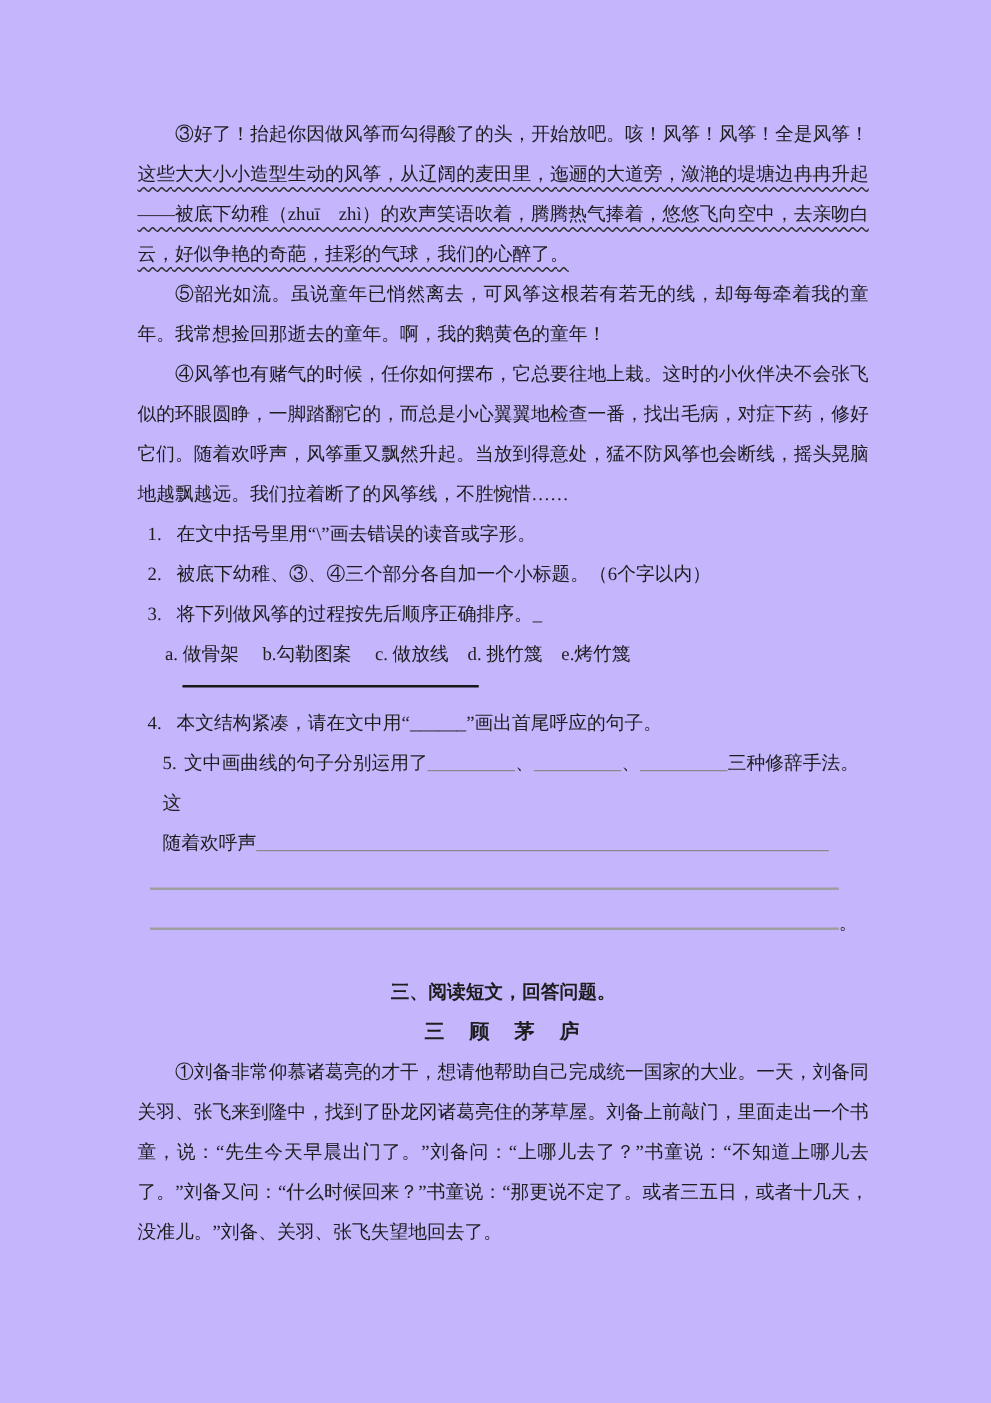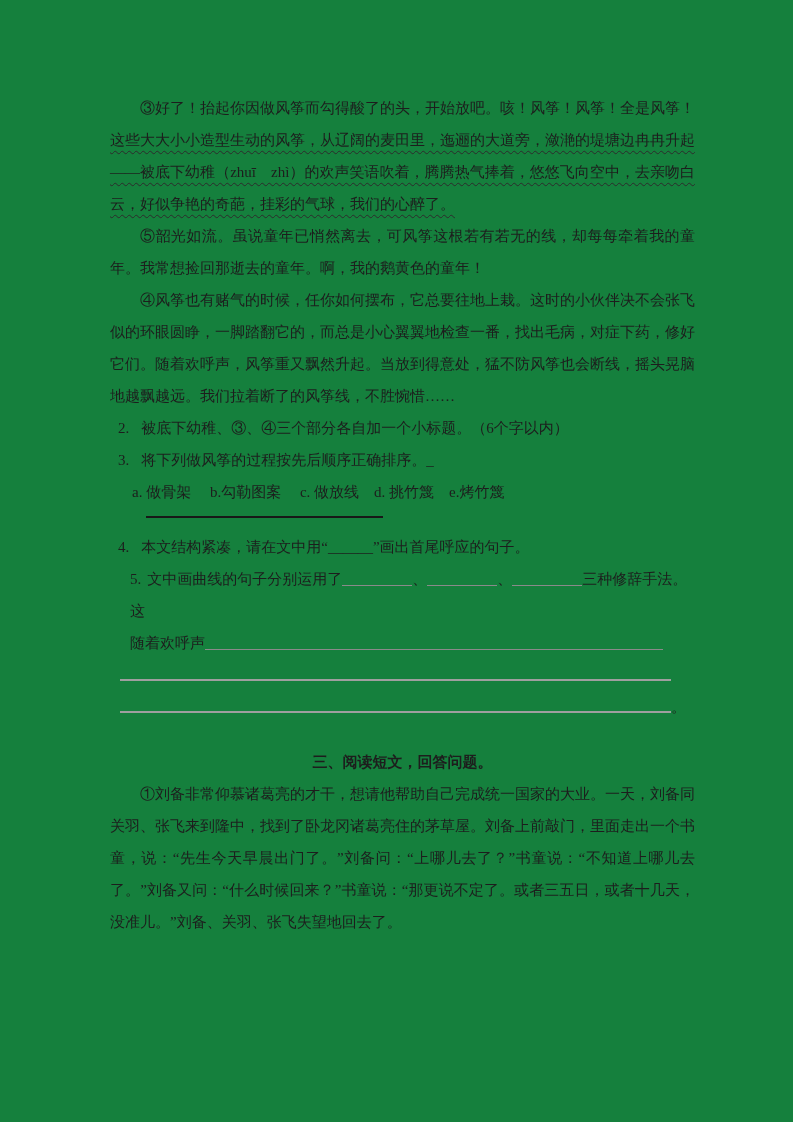--- a/index.html
+++ b/index.html
@@ -1,19 +1,19 @@
 <!DOCTYPE html>
 <html><head>
 <meta charset="utf-8">
 <style>
   html,body{margin:0;padding:0;background:#ffffff;}
   .page{
     position:relative;
     width:793px;height:1122px;
-    background:#15803d;
+    background:#c4b5fd;
     font-family:"Liberation Serif","DejaVu Serif",serif;
     font-size:15px;color:#1d1d1d;
     overflow:hidden;
   }
   .content{position:absolute;left:110px;top:92px;width:585px;}
   .para{margin:0;line-height:32px;text-align:justify;text-indent:2em;}
   .para.big-indent{text-indent:3.5em;}
   .wavy{
     text-decoration:underline;
     text-decoration-style:wavy;
@@ -48,20 +48,21 @@
 
 <div class="page">
   <div class="content">
 
     <p class="para"><span>③好了！抬起你因做风筝而勾得酸了的头，开始放吧。咳！风筝！风筝！全是风筝！</span><span class="wavy">这些大大小小造型生动的风筝，从辽阔的麦田里，迤逦的大道旁，潋滟的堤塘边冉冉升起——被底下幼稚（zhuī　zhì）的欢声笑语吹着，腾腾热气捧着，悠悠飞向空中，去亲吻白云，好似争艳的奇葩，挂彩的气球，我们的心醉了。</span></p>
 
     <p class="para">⑤韶光如流。虽说童年已悄然离去，可风筝这根若有若无的线，却每每牵着我的童年。我常想捡回那逝去的童年。啊，我的鹅黄色的童年！</p>
 
     <p class="para">④风筝也有赌气的时候，任你如何摆布，它总要往地上栽。这时的小伙伴决不会张飞似的环眼圆睁，一脚踏翻它的，而总是小心翼翼地检查一番，找出毛病，对症下药，修好它们。随着欢呼声，风筝重又飘然升起。当放到得意处，猛不防风筝也会断线，摇头晃脑地越飘越远。我们拉着断了的风筝线，不胜惋惜……</p>
 
+    <div class="q"><span class="qnum">1.</span><span>在文中括号里用“\”画去错误的读音或字形。</span></div>
 
     <div class="q"><span class="qnum">2.</span><span>被底下幼稚、③、④三个部分各自加一个小标题。（6个字以内）</span></div>
 
 
     <div class="q"><span class="qnum">3.</span><span>将下列做风筝的过程按先后顺序正确排序。</span><span class="tail">_</span></div>
 
     <div class="opts">a. 做骨架　 b.勾勒图案　 c. 做放线　d. 挑竹篾　e.烤竹篾</div>
 
     <div class="ans3"></div>
 
@@ -69,18 +70,19 @@
 
     <div class="q q5"><span class="qnum">5.</span><span>文中画曲线的句子分别运用了</span><span class="bl bl-q5"></span><span>、</span><span class="bl bl-q5"></span><span>、</span><span class="bl bl-q5"></span><span>三种修辞手法。这</span></div>
 
     <div class="q q5"><span>随着欢呼声</span><span class="bl bl-q5b"></span></div>
 
     <div class="fill-row"><span class="fill"></span></div>
     <div class="fill-row"><span class="fill"></span><span>。</span></div>
 
     <div class="sec3-header">三、阅读短文，回答问题。</div>
 
+    <div class="sec3-title">三　顾　茅　庐</div>
 
     <p class="para">①刘备非常仰慕诸葛亮的才干，想请他帮助自己完成统一国家的大业。一天，刘备同关羽、张飞来到隆中，找到了卧龙冈诸葛亮住的茅草屋。刘备上前敲门，里面走出一个书童，说：“先生今天早晨出门了。”刘备问：“上哪儿去了？”书童说：“不知道上哪儿去了。”刘备又问：“什么时候回来？”书童说：“那更说不定了。或者三五日，或者十几天，没准儿。”刘备、关羽、张飞失望地回去了。</p>
 
 
   </div>
 </div>
 
 </body></html>

